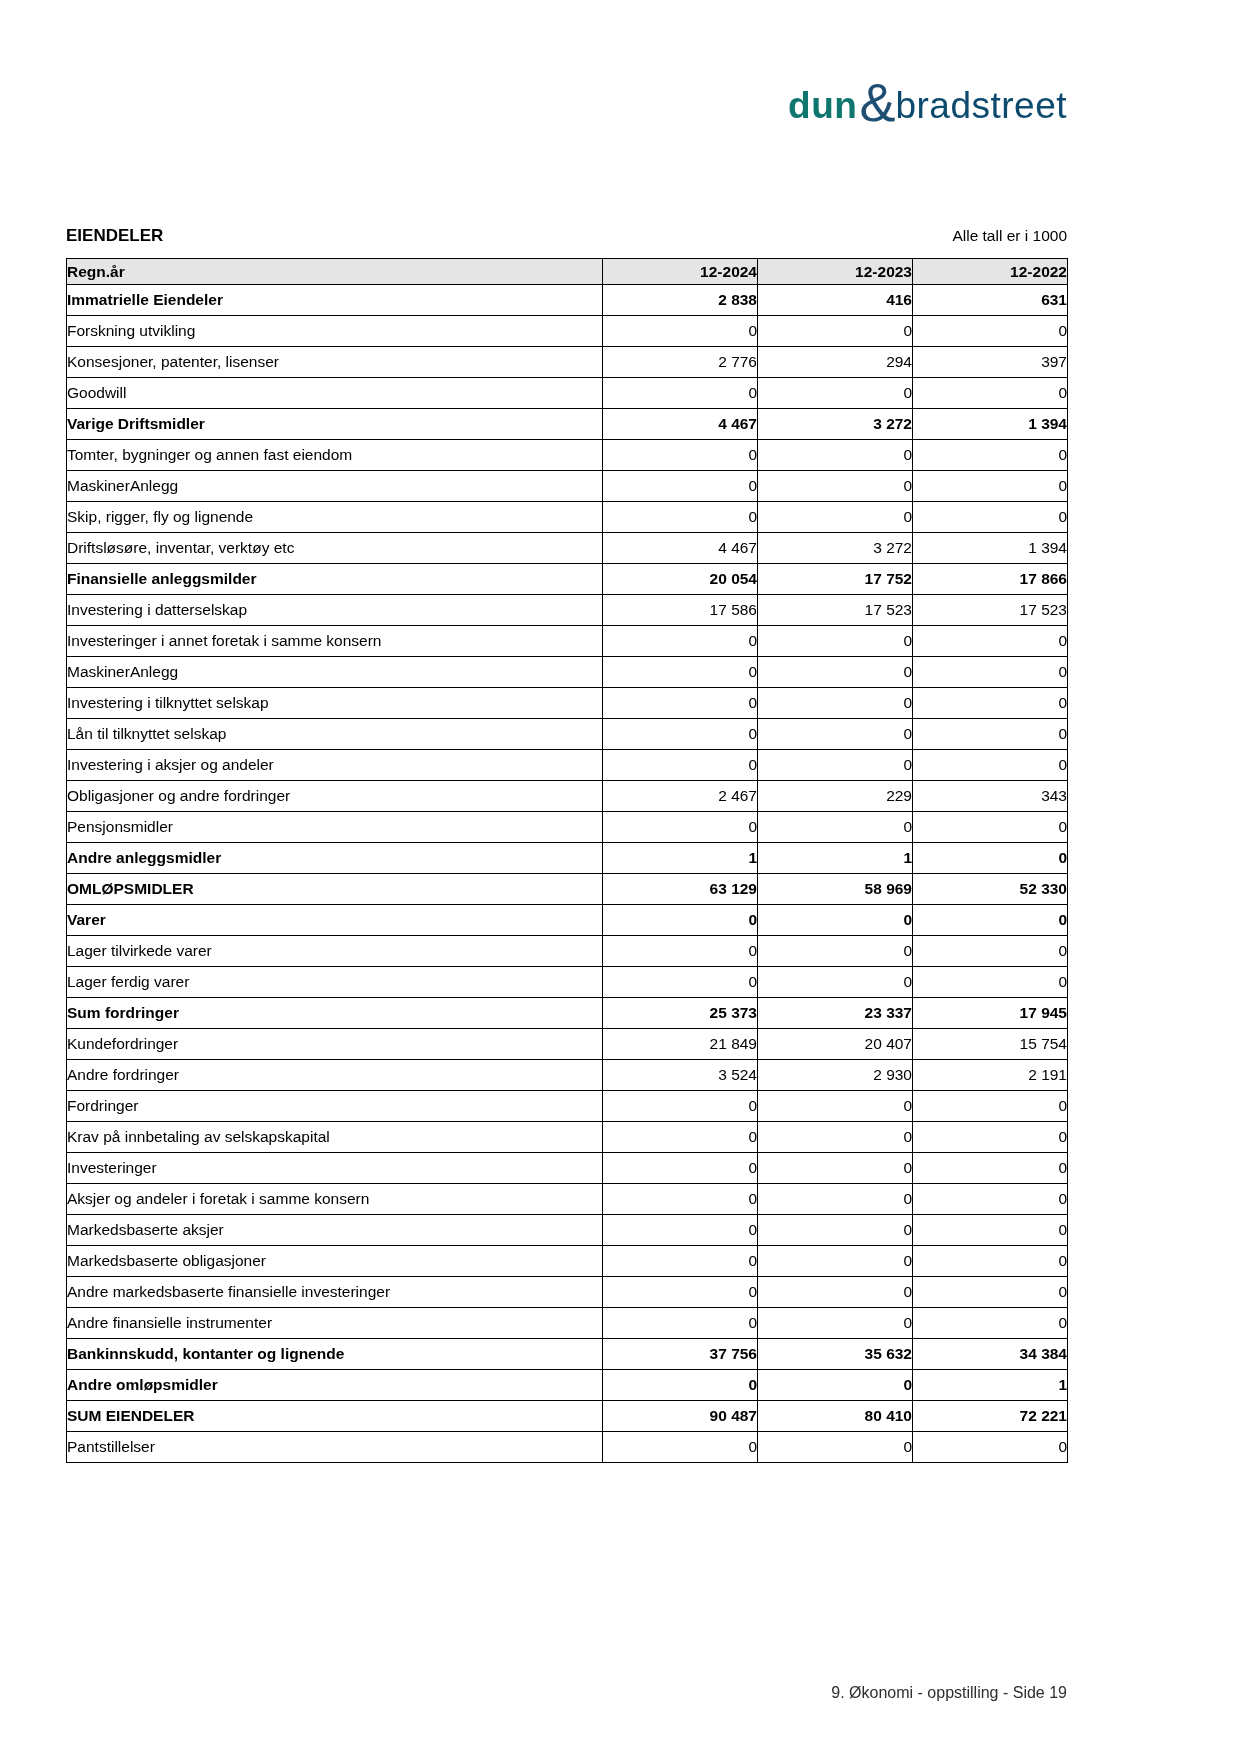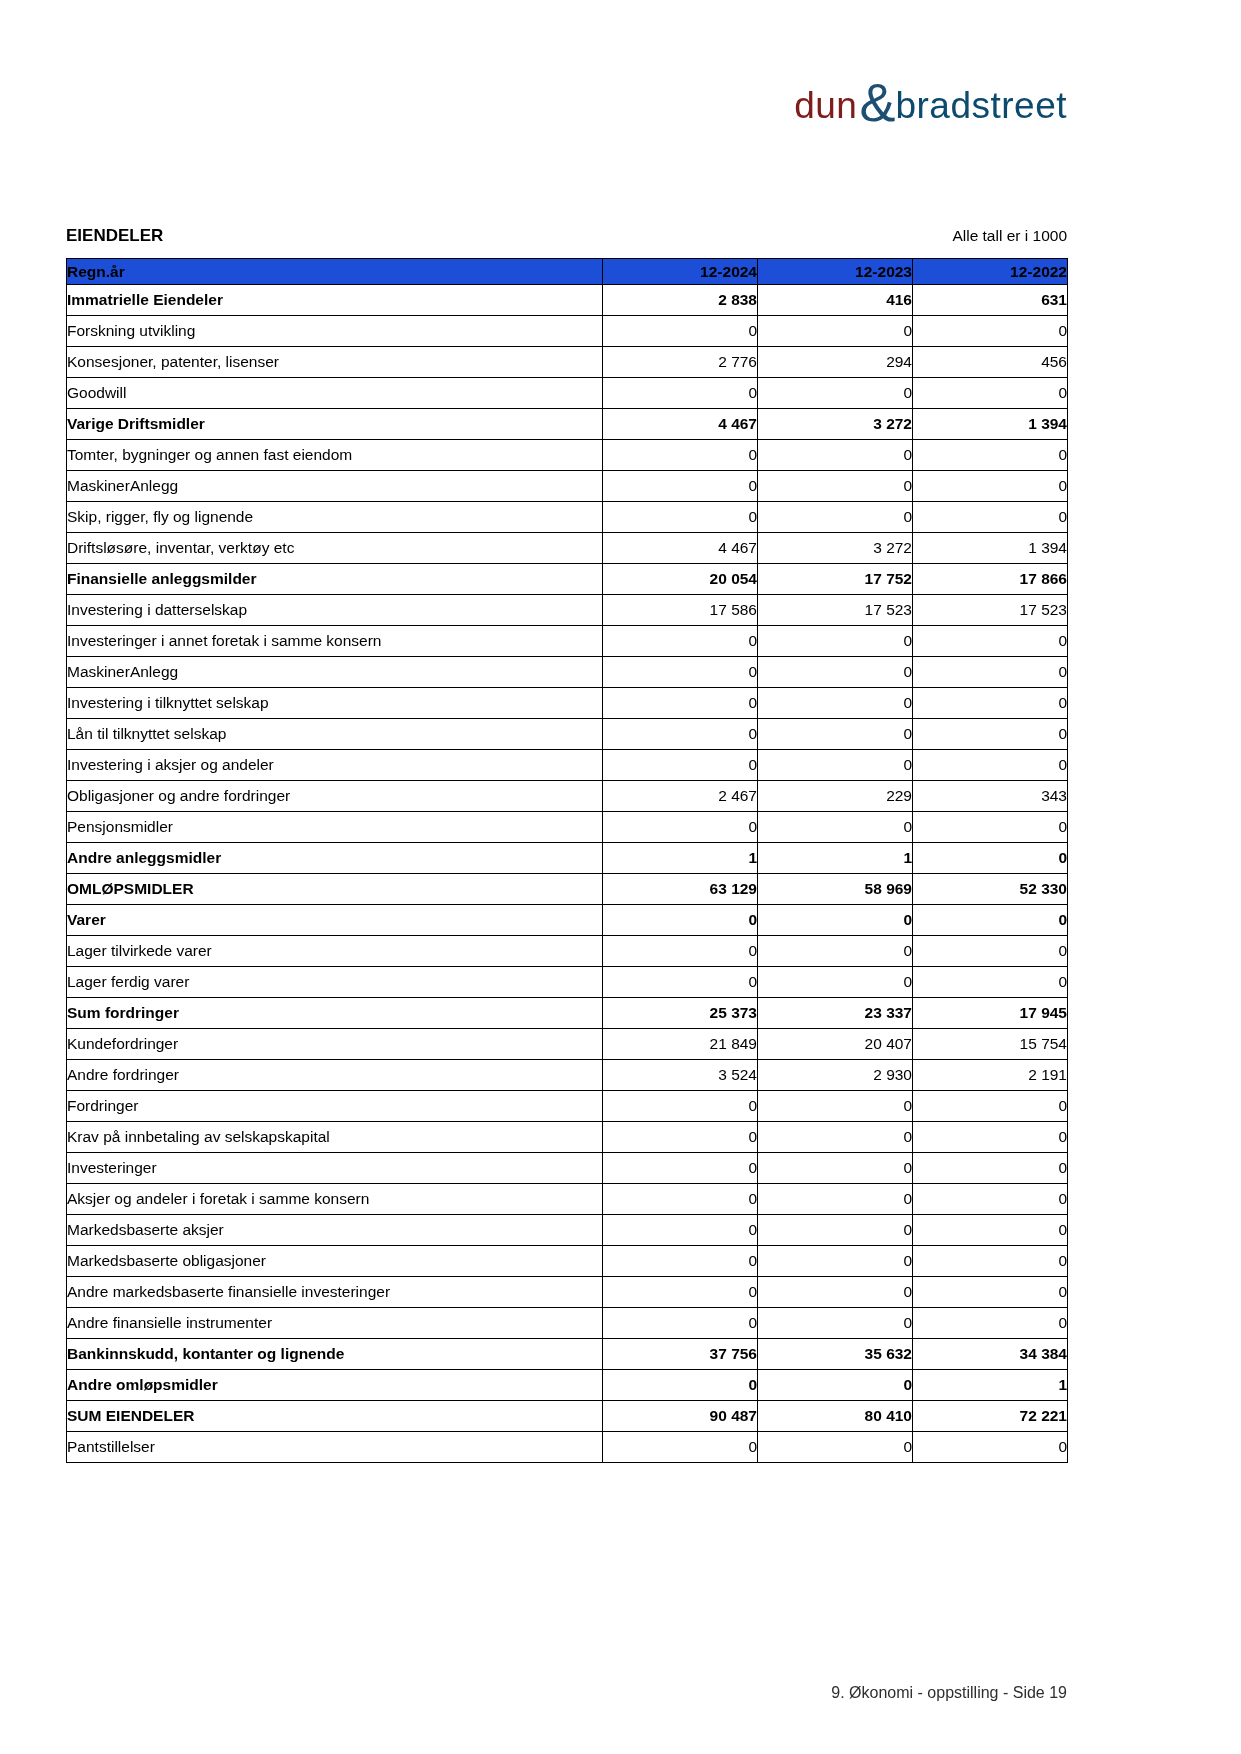--- a/index.html
+++ b/index.html
@@ -18,21 +18,22 @@
     top: 72px;
     right: 174px;
     display: flex;
     align-items: baseline;
     line-height: 1;
     user-select: none;
   }
   .logo .dun {
     font-size: 37px;
     letter-spacing: 0.5px;
-    color: #7f1d1d;
+    color: #0f766e;
+    font-weight: bold;
   }
   .logo .amp {
     font-size: 54px;
     color: #1f4e73;
     position: relative;
     top: 3px;
     margin: 0 0px 0 2px;
   }
   .logo .bradstreet {
     font-size: 37px;
@@ -69,21 +70,21 @@
     table-layout: fixed;
   }
   .fin-table th, .fin-table td {
     border: 1.5px solid #000000;
     font-size: 15.5px;
     padding: 0;
     overflow: hidden;
     white-space: nowrap;
   }
   .fin-table thead th {
-    background: #1d4ed8;
+    background: #e5e5e5;
     height: 25px;
     font-weight: bold;
   }
   .fin-table tbody td { height: 30px; }
   .col-label  { width: 536px; }
   .col-year   { width: 155px; }
   .cell-label { text-align: left;  padding-left: 8px; }
   .cell-value { text-align: right; padding-right: 9px; }
   tr.bold { font-weight: bold; }
 
@@ -140,21 +141,21 @@
     <td class="cell-label">Forskning utvikling</td>
     <td class="cell-value">0</td>
     <td class="cell-value">0</td>
     <td class="cell-value">0</td>
   </tr>
 
   <tr>
     <td class="cell-label">Konsesjoner, patenter, lisenser</td>
     <td class="cell-value">2 776</td>
     <td class="cell-value">294</td>
-    <td class="cell-value">456</td>
+    <td class="cell-value">397</td>
   </tr>
 
 
   <tr>
     <td class="cell-label">Goodwill</td>
     <td class="cell-value">0</td>
     <td class="cell-value">0</td>
     <td class="cell-value">0</td>
   </tr>
 

